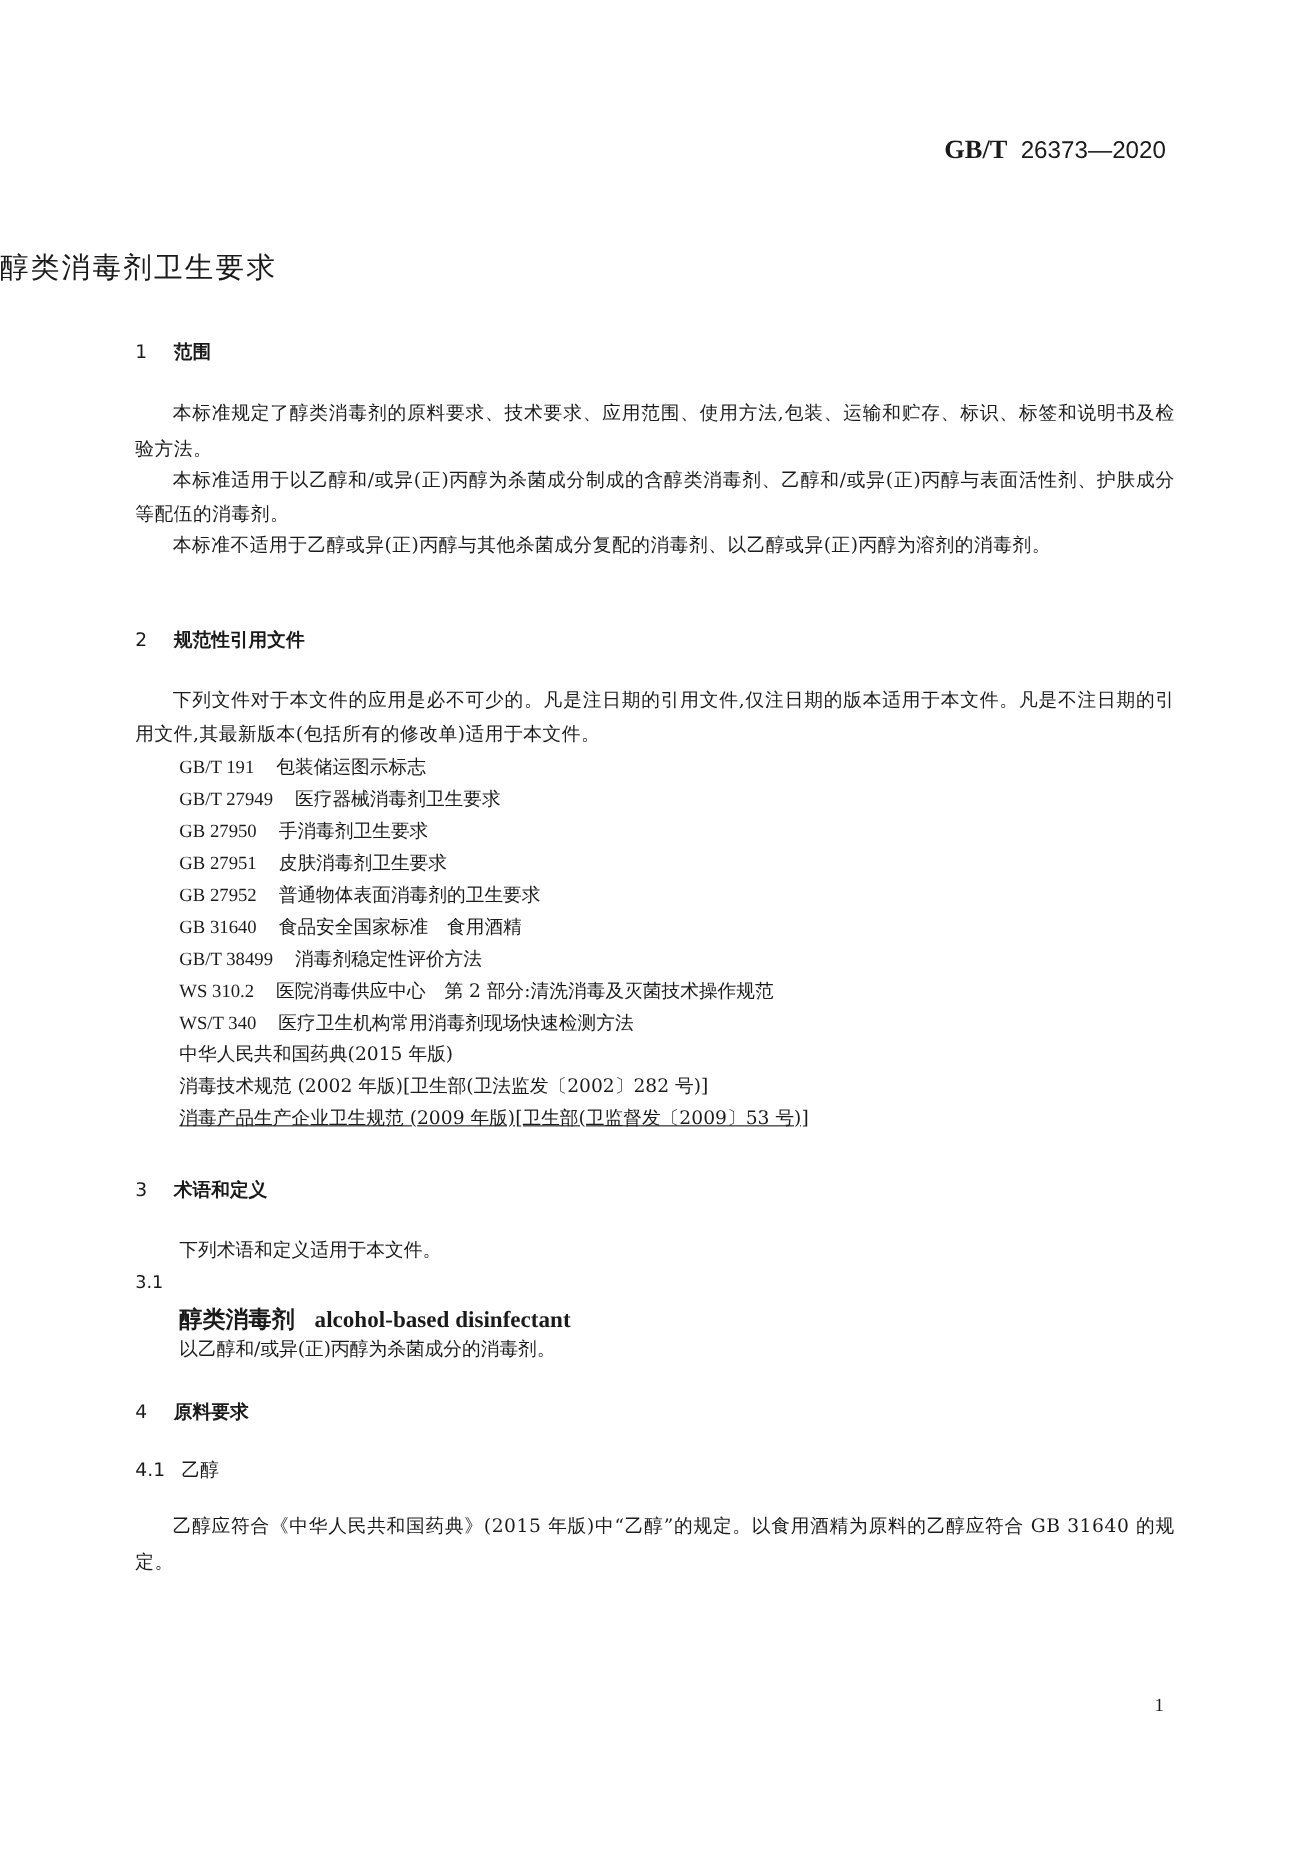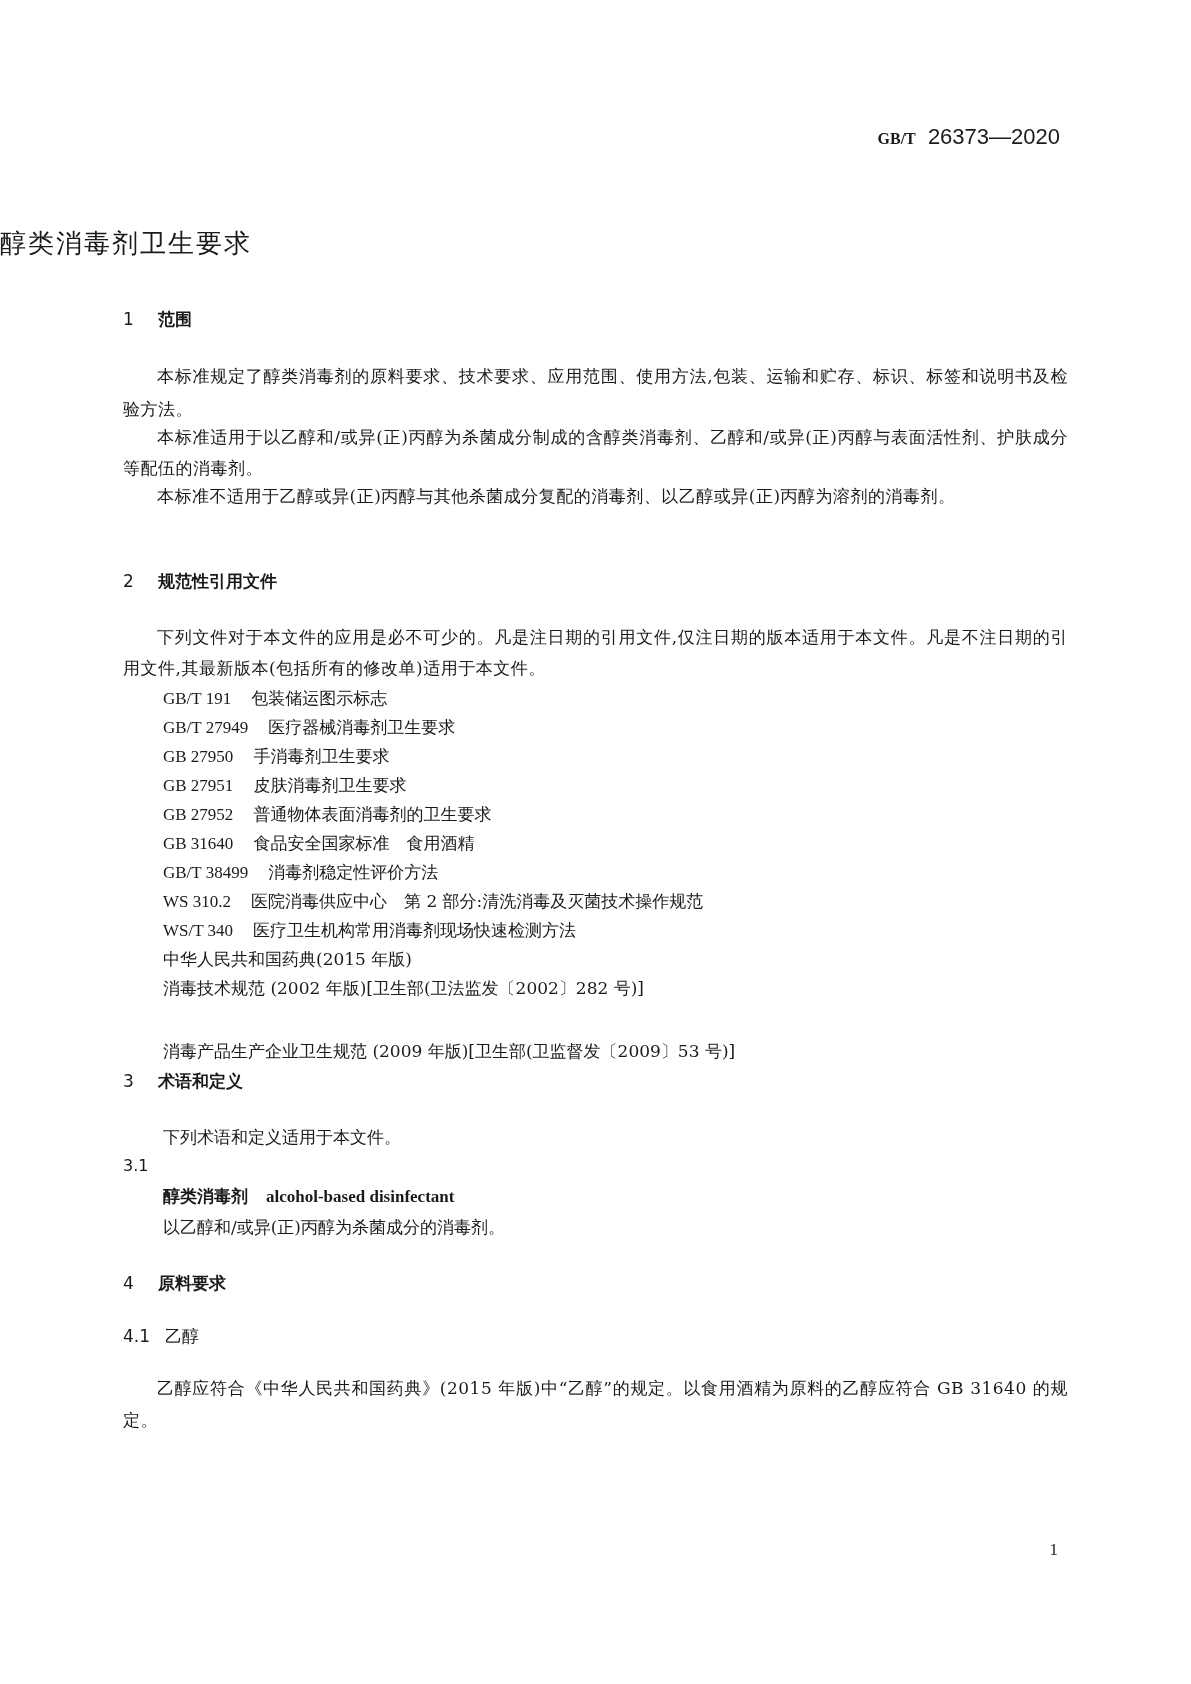--- a/index.html
+++ b/index.html
@@ -1,31 +1,31 @@
 <!DOCTYPE html>
 <html><head>
 <meta charset="utf-8">
 <style>
   html, body { margin: 0; padding: 0; background: #ffffff; }
   body { width: 1191px; height: 1684px; position: relative; overflow: hidden;
          font-family: "DejaVu Serif", "Liberation Serif", serif; color: #1a1a1a; }
   .abs { position: absolute; white-space: nowrap; }
   .std-code { right: 131px; top: 124px; font-size: 19px; }
-  .std-code .pre { font-family: "Liberation Serif", serif; font-weight: bold; font-size: 16px; }
+  .std-code .pre { font-family: "Liberation Serif", serif; font-weight: bold; font-size: 24px; }
   .std-code .num { font-family: "Liberation Sans", sans-serif; font-size: 22px; }
   .doc-title { left: 0; width: 1191px; text-align: left; top: 226px;
                font-family: "DejaVu Sans", sans-serif; font-size: 26px; letter-spacing: 2px; }
   .h1 { left: 123px; font-family: "DejaVu Sans", sans-serif; font-size: 17px; font-weight: bold; }
   .h1 .n { display: inline-block; width: 35px; font-weight: normal; }
   .para { left: 123px; width: 945px; font-size: 17px; line-height: 33px; white-space: normal;
           text-align: justify; text-indent: 34px; letter-spacing: 0.5px; }
   .ref { left: 163px; font-size: 17px; line-height: 30px; }
   .ref .code { font-family: "Liberation Serif", serif; display: inline-block; margin-right: 20px; }
   .sub { left: 123px; font-family: "DejaVu Sans", sans-serif; font-size: 16px; }
-  .term { left: 163px; font-size: 17px; font-weight: bold; font-family: "DejaVu Sans", sans-serif; }
+  .term { left: 163px; font-size: 21px; font-weight: bold; font-family: "DejaVu Sans", sans-serif; }
   .term .en { font-family: "Liberation Serif", serif; margin-left: 18px; }
   .page-no { right: 133px; top: 1532px; font-family: "Liberation Serif", serif; font-size: 17px; }
 </style>
 </head>
 <body>
 
 <div class="abs std-code">
   <span class="pre">GB/T</span>&nbsp;
   <span class="num">26373—2020</span>
 </div>
@@ -48,21 +48,21 @@
 <div class="abs ref" style="top:712px;"><span class="code">GB/T 27949</span><span>医疗器械消毒剂卫生要求</span></div>
 <div class="abs ref" style="top:741px;"><span class="code">GB 27950</span><span>手消毒剂卫生要求</span></div>
 <div class="abs ref" style="top:770px;"><span class="code">GB 27951</span><span>皮肤消毒剂卫生要求</span></div>
 <div class="abs ref" style="top:799px;"><span class="code">GB 27952</span><span>普通物体表面消毒剂的卫生要求</span></div>
 <div class="abs ref" style="top:828px;"><span class="code">GB 31640</span><span>食品安全国家标准　食用酒精</span></div>
 <div class="abs ref" style="top:857px;"><span class="code">GB/T 38499</span><span>消毒剂稳定性评价方法</span></div>
 <div class="abs ref" style="top:886px;"><span class="code">WS 310.2</span><span>医院消毒供应中心　第 2 部分:清洗消毒及灭菌技术操作规范</span></div>
 <div class="abs ref" style="top:915px;"><span class="code">WS/T 340</span><span>医疗卫生机构常用消毒剂现场快速检测方法</span></div>
 <div class="abs ref" style="top:944px;">中华人民共和国药典(2015 年版)</div>
 <div class="abs ref" style="top:973px;text-align:right;">消毒技术规范 (2002 年版)[卫生部(卫法监发〔2002〕282 号)]</div>
-<div class="abs ref" style="top:1036px;">消毒产品生产企业卫生规范 (2009 年版)[卫生部(卫监督发〔2009〕53 号)]</div>
+<div class="abs ref" style="top:1002px;text-decoration:underline;">消毒产品生产企业卫生规范 (2009 年版)[卫生部(卫监督发〔2009〕53 号)]</div>
 
 <div class="abs h1" style="top:1070px;">
   <span class="n">3</span><span>术语和定义</span>
 </div>
 <div class="abs ref" style="top:1122px;">下列术语和定义适用于本文件。</div>
 <div class="abs sub" style="top:1156px;">3.1</div>
 <div class="abs term" style="top:1185px;">
   <span>醇类消毒剂</span><span class="en">alcohol-based disinfectant</span>
 </div>
 <div class="abs ref" style="top:1212px;">以乙醇和/或异(正)丙醇为杀菌成分的消毒剂。</div>

